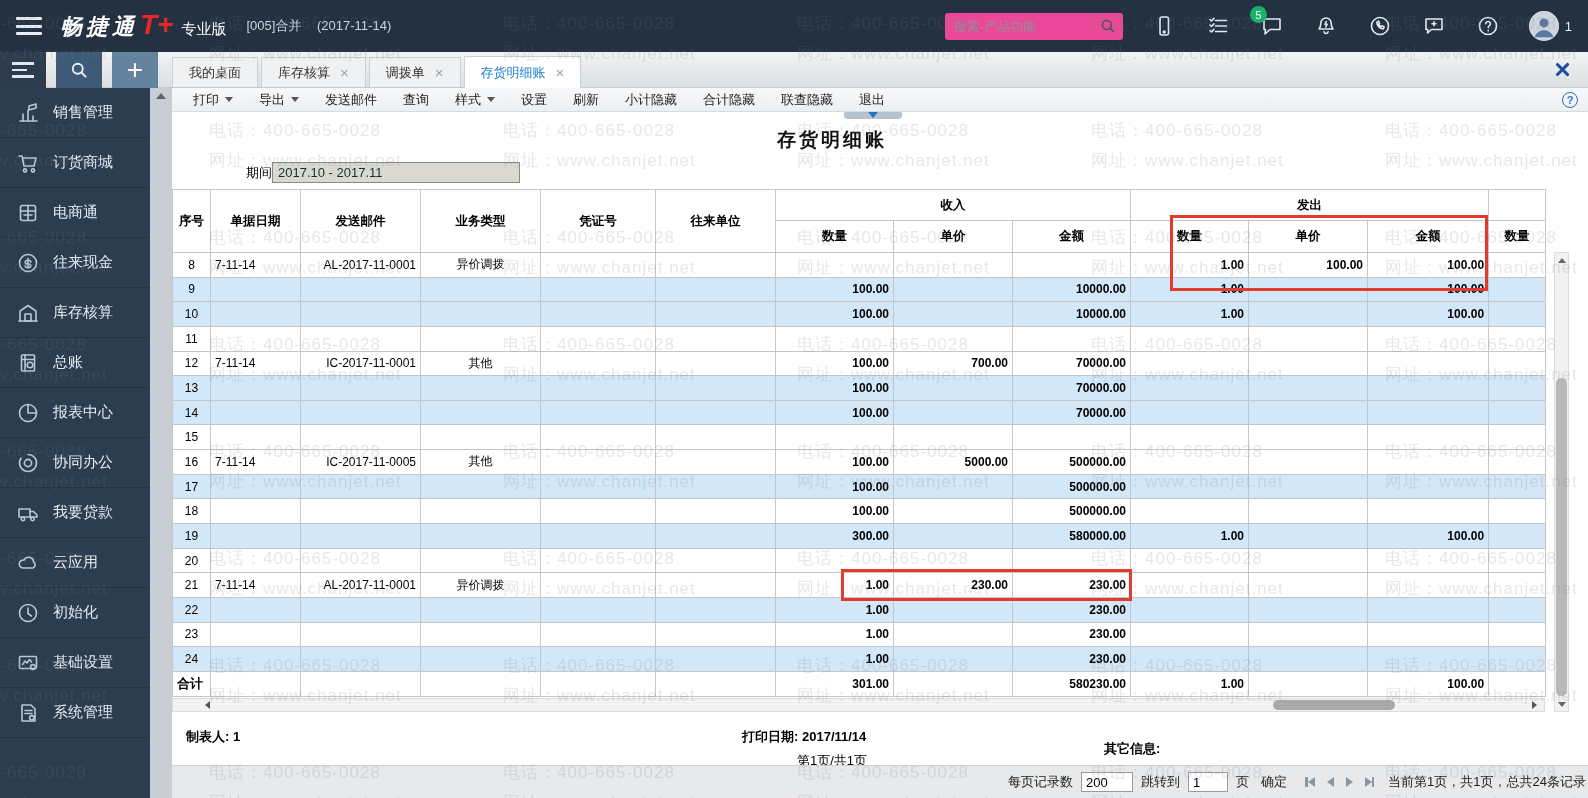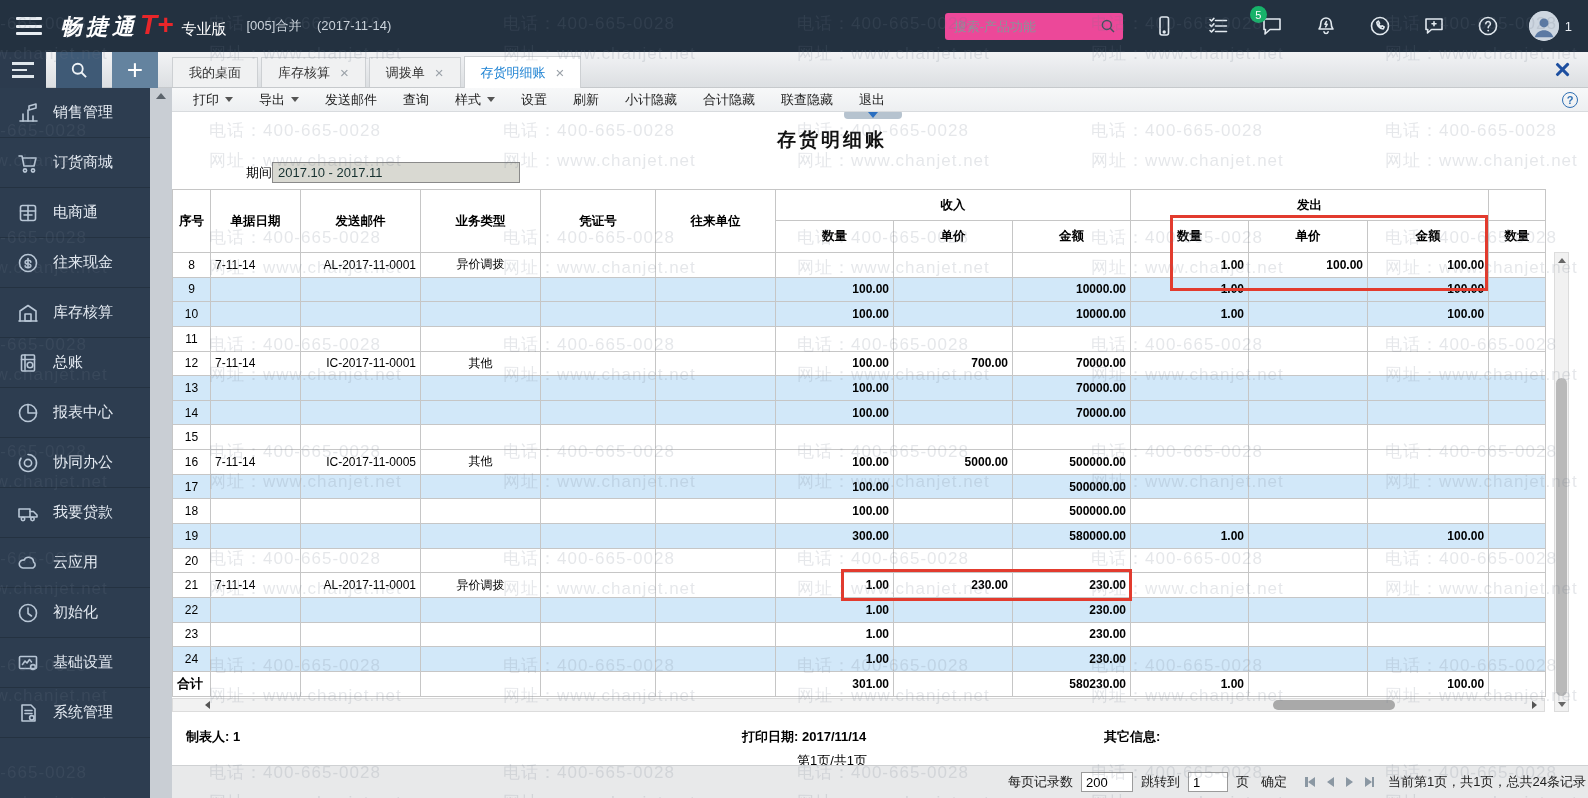--- a/index.html
+++ b/index.html
@@ -95,21 +95,21 @@
   .vscroll .btn { position:absolute; left:0; width:13px; height:14px; display:flex; align-items:center; justify-content:center; cursor:pointer; }
   .vscroll .btn.up { top:0; } .vscroll .btn.down { bottom:0; }
   .tri-u2 { width:0;height:0;border-left:4px solid transparent;border-right:4px solid transparent;border-bottom:5px solid #666; }
   .tri-d2 { width:0;height:0;border-left:4px solid transparent;border-right:4px solid transparent;border-top:5px solid #666; }
   .vthumb { position:absolute; left:1px; top:125px; width:11px; height:318px; background:#b9b9b9; border-radius:6px; cursor:grab; }
 
   
   .rfoot { position:absolute; left:0; right:0; top:612px; font-size:13px; color:#000; }
   .rfoot .maker { position:absolute; left:14px; top:4px; font-weight:bold; }
   .rfoot .printd { position:absolute; left:570px; top:4px; font-weight:bold; }
-  .rfoot .other { position:absolute; left:932px; top:4px; font-weight:bold; }
+  .rfoot .other { position:absolute; left:932px; top:16px; font-weight:bold; }
   .rfoot .pageind { position:absolute; left:0; right:96px; top:28px; text-align:center; font-size:13px; }
 
   
   .hlbox { position:absolute; border:3px solid #e23b2e; z-index:60; pointer-events:none; }
   .hl1 { left:998px; top:103px; width:318px; height:76px; }
   .hl2 { left:669px; top:457px; width:291px; height:32px; }
 
   
   .bottombar { position:absolute; left:172px; bottom:0; right:0; height:33px; background:#e8e9ea; border-top:1px solid #cfd1d3; display:flex; align-items:center; justify-content:flex-end; gap:8px; padding-right:2px; font-size:13px; color:#222; overflow:hidden; white-space:nowrap; z-index:4; }
   .bottombar input { height:20px; border:1px solid #9b9b9b; background:#fff; font-size:13px; padding:0 4px; font-family:inherit; }

